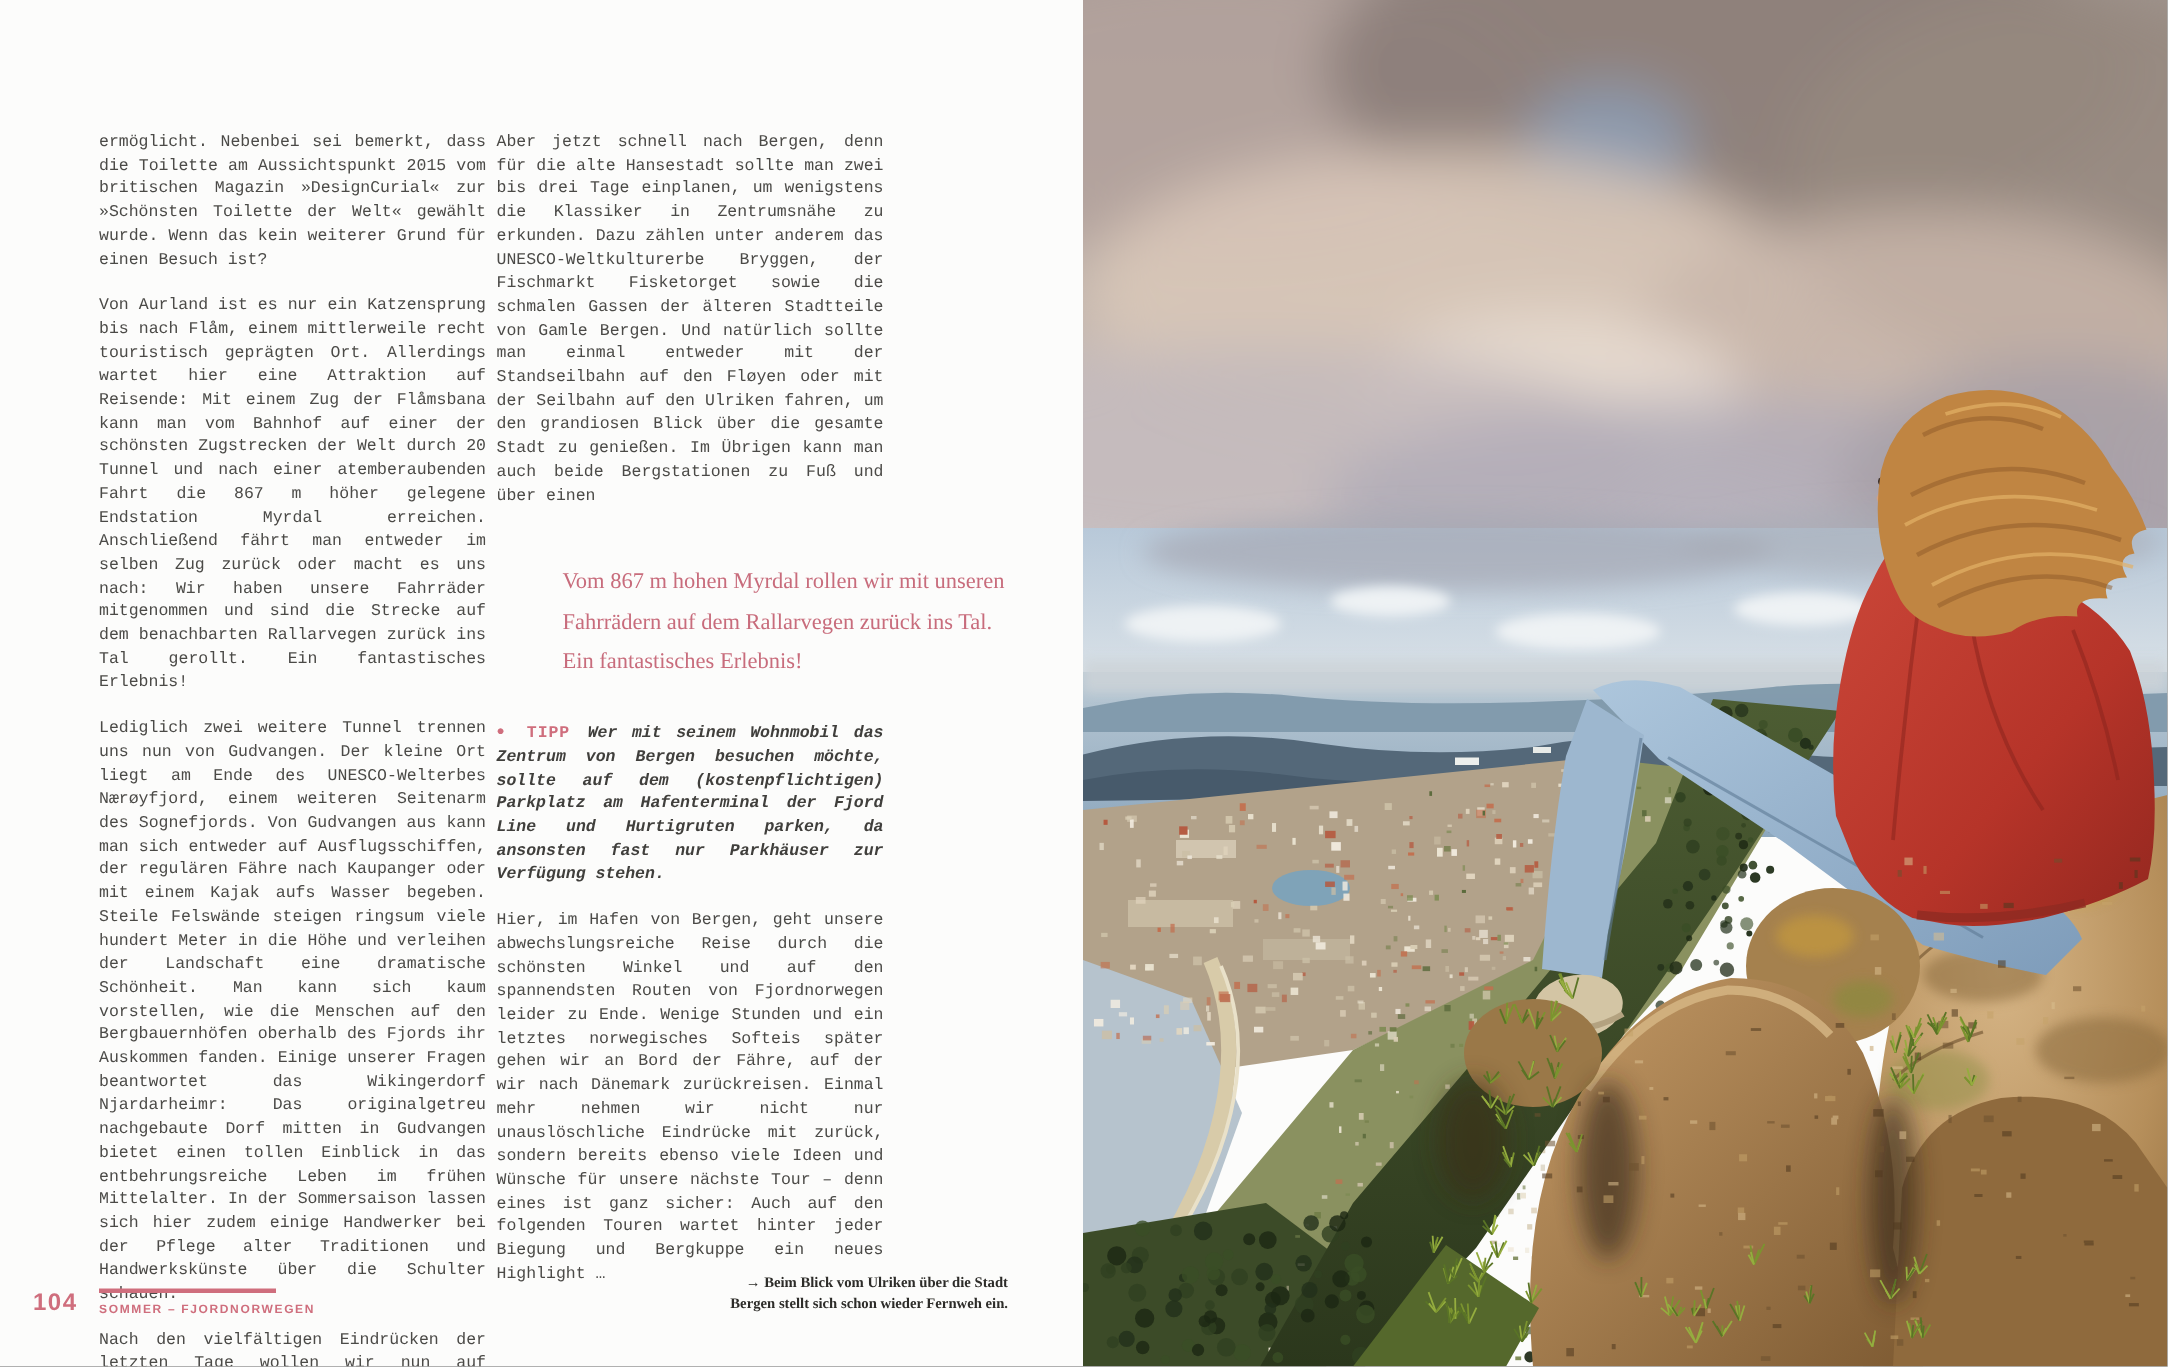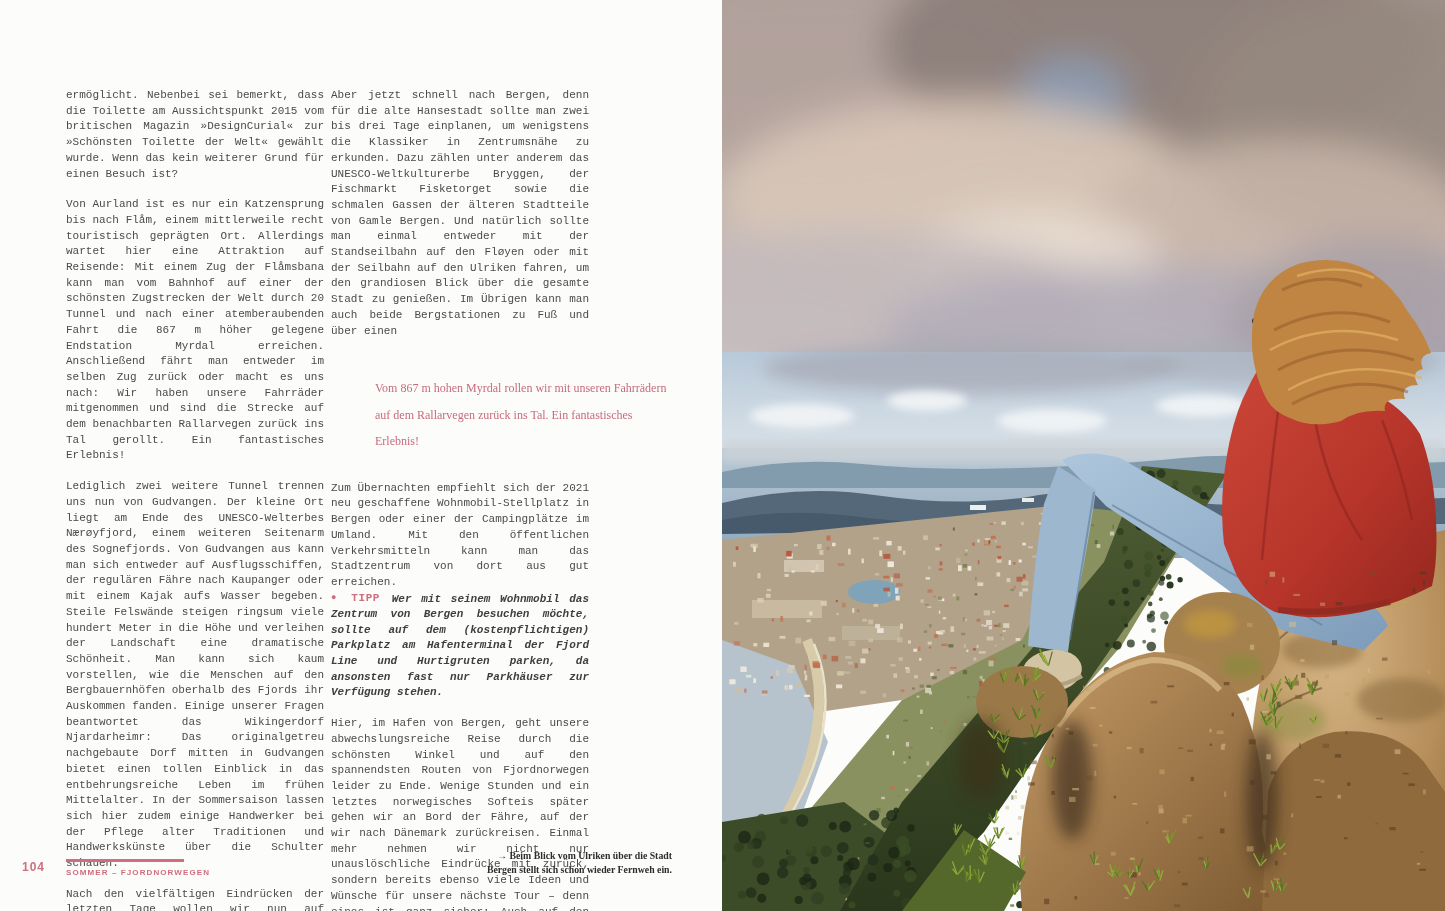--- a/index.html
+++ b/index.html
@@ -13,34 +13,34 @@
     font-size:11px; line-height:15.7px; color:#4b4a47;
     text-align:justify;
   }
   .col-1{left:66px;}
   .col-2{left:331px;}
   .col p{margin:0 0 15px 0;font-family:Liberation Mono, monospace;}
   .col p.no-gap{margin-bottom:0;}
   .pull-quote{
     margin:36px 0 26px 44px; width:298px;
     font-family:"Liberation Serif","DejaVu Serif",serif;
-    font-size:12px; line-height:26.5px; color:#c86c7c;
+    font-size:15px; line-height:26.5px; color:#c86c7c;
     text-align:left;
   }
   .tip{font-weight:bold; font-style:italic; color:#403f3c;}
   .tip .tip-bullet{color:#cf6e7d; font-style:normal; font-size:9px; vertical-align:1.5px;}
   .tip .tip-label{color:#cf6e7d; font-style:normal; letter-spacing:.6px; padding:0 2px;}
   .photo-caption{
     position:absolute; left:470px; top:849px; width:202px;
     text-align:right; font-size:9.8px; font-weight:bold;
     line-height:13.6px; color:#2d2c29;font-family:Liberation Serif, serif;
   }
   .page-number{
     position:absolute; left:22px; top:860px;
-    font-size:12px; font-weight:bold; color:#cf6e7d; letter-spacing:1px;
+    font-size:16px; font-weight:bold; color:#cf6e7d; letter-spacing:1px;
   }
   .footer-rule{
     position:absolute; left:66px; top:859px; width:118px; height:3px;
     background:#cf6e7d;
   }
   .footer-label{
     position:absolute; left:66px; top:868px;
     font-size:8px; font-weight:bold; letter-spacing:1.1px; color:#cf6e7d;text-align:right;
   }
   
@@ -55,21 +55,20 @@
   <div class="col col-1">
     <p>ermöglicht. Nebenbei sei bemerkt, dass die Toilette am Aussichtspunkt 2015 vom britischen Magazin »DesignCurial« zur »Schönsten Toilette der Welt« gewählt wurde. Wenn das kein weiterer Grund für einen Besuch ist?</p>
     <p>Von Aurland ist es nur ein Katzensprung bis nach Flåm, einem mittlerweile recht touristisch geprägten Ort. Allerdings wartet hier eine Attraktion auf Reisende: Mit einem Zug der Flåmsbana kann man vom Bahnhof auf einer der schönsten Zugstrecken der Welt durch 20 Tunnel und nach einer atemberaubenden Fahrt die 867 m höher gelegene Endstation Myrdal erreichen. Anschließend fährt man entweder im selben Zug zurück oder macht es uns nach: Wir haben unsere Fahrräder mitgenommen und sind die Strecke auf dem benachbarten Rallarvegen zurück ins Tal gerollt. Ein fantastisches Erlebnis!</p>
     <p>Lediglich zwei weitere Tunnel trennen uns nun von Gudvangen. Der kleine Ort liegt am Ende des UNESCO-Welterbes Nærøyfjord, einem weiteren Seitenarm des Sognefjords. Von Gudvangen aus kann man sich entweder auf Ausflugsschiffen, der regulären Fähre nach Kaupanger oder mit einem Kajak aufs Wasser begeben. Steile Felswände steigen ringsum viele hundert Meter in die Höhe und verleihen der Landschaft eine dramatische Schönheit. Man kann sich kaum vorstellen, wie die Menschen auf den Bergbauernhöfen oberhalb des Fjords ihr Auskommen fanden. Einige unserer Fragen beantwortet das Wikingerdorf Njardarheimr: Das originalgetreu nachgebaute Dorf mitten in Gudvangen bietet einen tollen Einblick in das entbehrungsreiche Leben im frühen Mittelalter. In der Sommersaison lassen sich hier zudem einige Handwerker bei der Pflege alter Traditionen und Handwerkskünste über die Schulter schauen.</p>
     <p>Nach den vielfältigen Eindrücken der letzten Tage wollen wir nun auf direktem Weg nach Bergen fahren. Auf der Route über die Europastraße E 16 kommt man schnell voran, doch die vielen Aussichtspunkte und Attraktionen links und rechts des Weges verführen immer wieder zu kleinen Abstechern. Sollte euch zum Ende dieser Tour beispielsweise noch das passende Andenken oder Mitbringsel fehlen, empfiehlt sich kurz vor Bergen ein Halt in Dale. Unweit der Europastraße werden beim Marktführer Dale of Norway seit 1879 die weltberühmten Norweger-Pullover produziert, die man im benachbarten Fabrikverkauf zu vergleichsweise günstigen Preisen erwerben kann.</p>
   </div>
 
   <div class="col col-2">
     <p>Aber jetzt schnell nach Bergen, denn für die alte Hansestadt sollte man zwei bis drei Tage einplanen, um wenigstens die Klassiker in Zentrumsnähe zu erkunden. Dazu zählen unter anderem das UNESCO-Weltkulturerbe Bryggen, der Fischmarkt Fisketorget sowie die schmalen Gassen der älteren Stadtteile von Gamle Bergen. Und natürlich sollte man einmal entweder mit der Standseilbahn auf den Fløyen oder mit der Seilbahn auf den Ulriken fahren, um den grandiosen Blick über die gesamte Stadt zu genießen. Im Übrigen kann man auch beide Bergstationen zu Fuß und über einen</p>
     <div class="pull-quote">Vom 867 m hohen Myrdal rollen wir mit unseren Fahrrädern auf dem Rallarvegen zurück ins Tal. Ein fantastisches Erlebnis!</div>
-    <p class="no-gap">Zum Übernachten empfiehlt sich der 2021 neu geschaffene Wohnmobil-Stellplatz in Bergen oder einer der Campingplätze im Umland. Mit den öffentlichen Verkehrsmitteln kann man das Stadtzentrum von dort aus gut erreichen.</p>
     <p class="tip"><span class="tip-bullet">●</span> <span class="tip-label">TIPP</span> <span>Wer mit seinem Wohnmobil das Zentrum von Bergen besuchen möchte, sollte auf dem (kostenpflichtigen) Parkplatz am Hafenterminal der Fjord Line und Hurtigruten parken, da ansonsten fast nur Parkhäuser zur Verfügung stehen.</span></p>
     <p>Hier, im Hafen von Bergen, geht unsere abwechslungsreiche Reise durch die schönsten Winkel und auf den spannendsten Routen von Fjordnorwegen leider zu Ende. Wenige Stunden und ein letztes norwegisches Softeis später gehen wir an Bord der Fähre, auf der wir nach Dänemark zurückreisen. Einmal mehr nehmen wir nicht nur unauslöschliche Eindrücke mit zurück, sondern bereits ebenso viele Ideen und Wünsche für unsere nächste Tour – denn eines ist ganz sicher: Auch auf den folgenden Touren wartet hinter jeder Biegung und Bergkuppe ein neues Highlight …</p>
   </div>
 
   <div class="photo-caption"><span>→</span><span> Beim Blick vom Ulriken über die Stadt Bergen stellt sich schon wieder Fernweh ein.</span></div>
 
   <div class="page-number">104</div>
   <div class="footer-rule"></div>
   <div class="footer-label">SOMMER – FJORDNORWEGEN</div>
 

